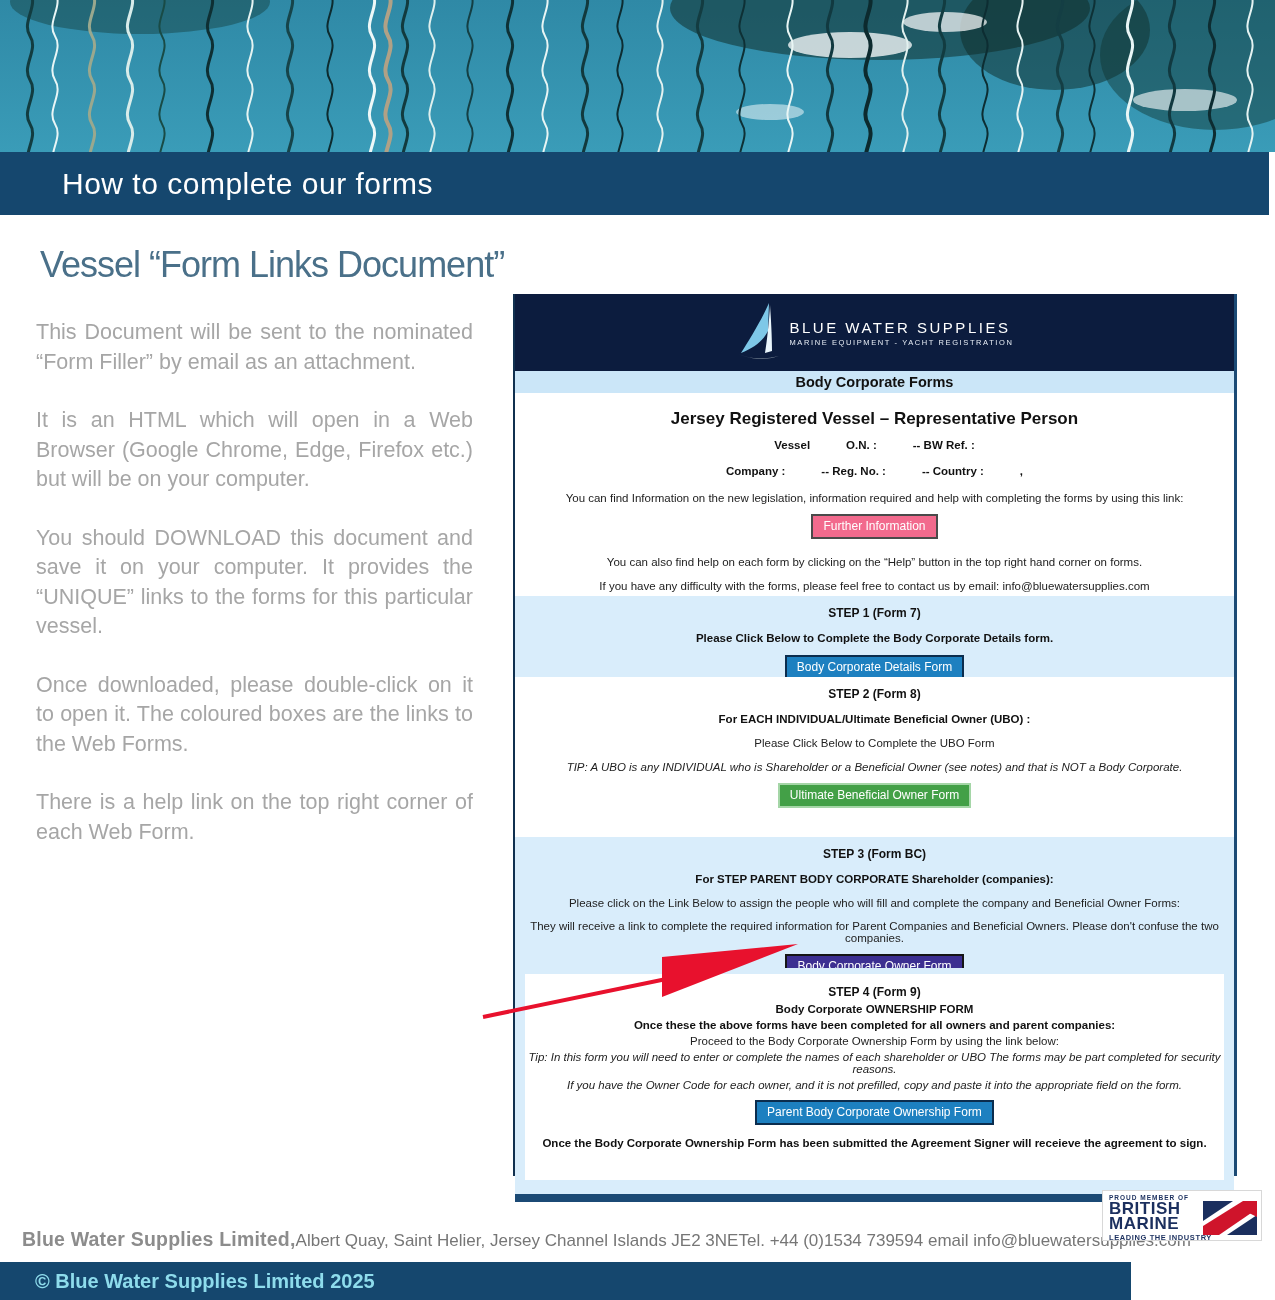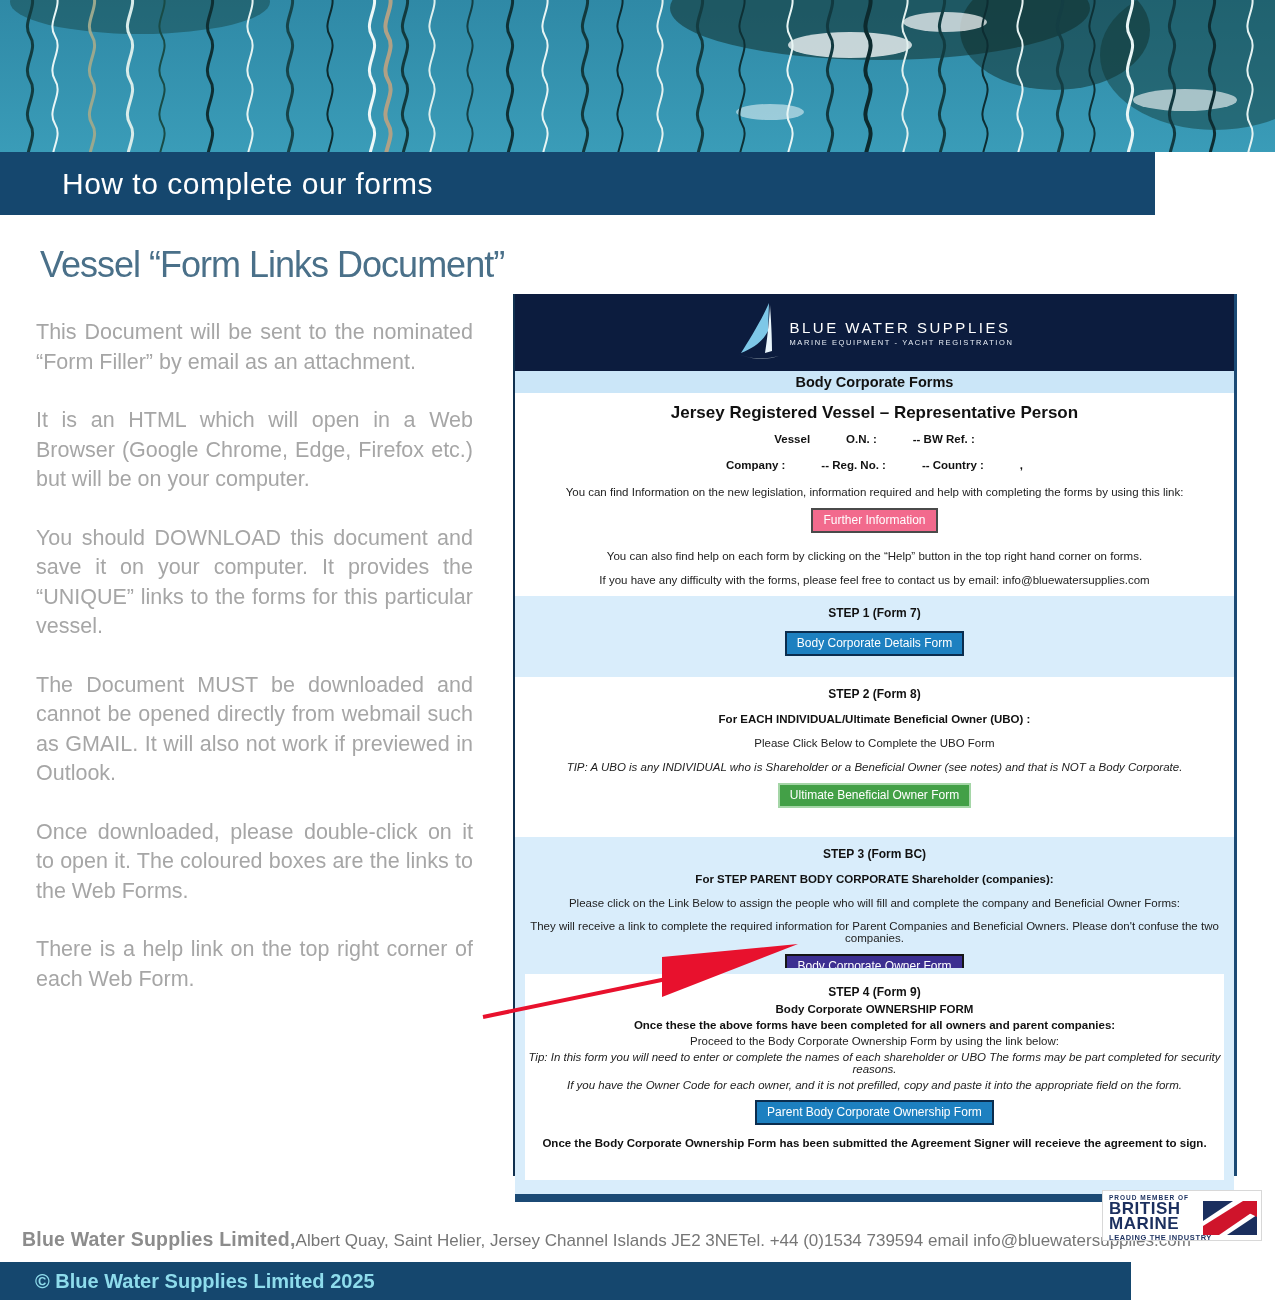--- a/index.html
+++ b/index.html
@@ -4,21 +4,21 @@
 <style>
   html,body{margin:0;padding:0;background:#ffffff;}
   .page{position:relative;width:1275px;height:1300px;overflow:hidden;
         font-family:"Liberation Sans",sans-serif;background:#ffffff;}
 
   
   .water{position:absolute;left:0;top:0;width:1275px;height:152px;overflow:hidden;}
   .water svg{display:block;}
 
   
-  .banner{position:absolute;left:0;top:152px;width:1155px;height:63px;background:#15476e;
+  .banner{position:absolute;left:0;top:152px;width:1269px;height:63px;background:#15476e;
           display:flex;align-items:center;}
   .banner-title{color:#ffffff;font-size:30px;letter-spacing:.5px;padding-left:62px;font-weight:400;}
 
   
   .page-title{position:absolute;left:40px;top:244px;color:#4a7089;font-size:36px;
               font-weight:400;letter-spacing:-1px;}
 
   
   .intro-col{position:absolute;left:36px;top:318px;width:437px;color:#a6a6a6;
              font-size:21.5px;line-height:29.5px;text-align:justify;}
@@ -29,21 +29,21 @@
        border-left:2px solid #10304f;border-right:3px solid #1b4a75;box-sizing:border-box;
        font-family:"Liberation Sans",sans-serif;}
   .doc-header{height:77px;background:#0c1c3e;display:flex;align-items:center;justify-content:center;gap:8px;}
   .logo-text{color:#ffffff;text-align:left;}
   .logo-name{font-size:15px;letter-spacing:2.5px;font-weight:400;}
   .logo-tagline{font-size:7.5px;letter-spacing:1.6px;margin-top:2px;color:#e8eef6;}
   .doc-bar{height:22px;background:#cbe6f8;display:flex;align-items:center;justify-content:center;}
   .doc-bar-title{font-size:14.5px;font-weight:700;color:#111111;}
 
   .doc section{text-align:center;overflow:hidden;box-sizing:border-box;}
-  .sec-intro{height:203px;background:#ffffff;padding-top:10px;}
+  .sec-intro{height:203px;background:#ffffff;padding-top:16px;}
   .doc-heading{font-size:17px;font-weight:700;color:#111111;margin:0;}
   .fields-row{display:flex;justify-content:center;gap:36px;font-size:11.5px;font-weight:700;color:#111;}
   .row1{margin-top:10px;}
   .row2{margin-top:14px;}
   .doc-text{font-size:11.5px;color:#222222;margin-top:15px;}
   .doc-text.tip{font-style:italic;}
   .doc-text.bold{font-weight:700;color:#111111;}
   .step-title{font-size:12px;font-weight:700;color:#111111;padding-top:0;margin-top:0;}
 
   .btn{display:inline-block;font-size:12px;color:#ffffff;padding:2px 10px;line-height:17px;
@@ -151,21 +151,20 @@
   <div class="banner">
     <div class="banner-title">How to complete our forms</div>
   </div>
 
   <div class="page-title">Vessel “Form Links Document”</div>
 
   <div class="intro-col">
     <p>This Document will be sent to the nominated “Form Filler”  by email as an attachment.</p>
     <p>It is an HTML  which will open in a Web Browser (Google Chrome, Edge, Firefox etc.) but will be on your computer.</p>
     <p>You should DOWNLOAD this document and save it on your computer.   It provides the “UNIQUE” links to the forms for this particular vessel.</p>
-    <p>The Document MUST be downloaded and cannot be opened directly from webmail such as GMAIL.  It will also not work if previewed in Outlook.</p>
     <p>Once downloaded, please double-click on it to open it.  The coloured boxes are the links to the Web Forms.</p>
     <p>There is a help link on the top right corner of each Web Form.</p>
   </div>
 
   <div class="doc">
 
     <div class="doc-header">
       <span>
         <svg width="46" height="60" viewBox="0 0 46 60">
           <path d="M33 2 C26 18 14 38 5 52 C18 47 27 40 32 30 Z" fill="#7ec8e8"></path>
@@ -197,20 +196,21 @@
         <span>,</span>
       </div>
       <div class="doc-text">You can find Information on the new legislation, information required and help with completing the forms by using this link:</div>
       <div><span class="btn btn-pink">Further Information</span></div>
       <div class="doc-text" style="margin-top:17px;">You can also find help on each form by clicking on the “Help” button in the top right hand corner on forms.</div>
       <div class="doc-text" style="margin-top:12px;">If you have any difficulty with the forms, please feel free to contact us by email: info@bluewatersupplies.com</div>
     </section>
 
     <section class="sec-step1">
       <div class="step-title">STEP 1 (Form 7)</div>
+      <div class="doc-text bold">Please Click Below to Complete the Body Corporate Details form.</div>
       <div><span class="btn btn-blue">Body Corporate Details Form</span></div>
     </section>
 
     <section class="sec-step2">
       <div class="step-title">STEP 2 (Form 8)</div>
       <div class="doc-text bold">For EACH INDIVIDUAL/Ultimate Beneficial Owner (UBO) :</div>
       <div class="doc-text">Please Click Below to Complete the UBO Form</div>
       <div class="doc-text tip">TIP: A UBO is any INDIVIDUAL who is Shareholder or a Beneficial Owner (see notes) and that is NOT a Body Corporate.</div>
       <div><span class="btn btn-green">Ultimate Beneficial Owner Form</span></div>
     </section>

